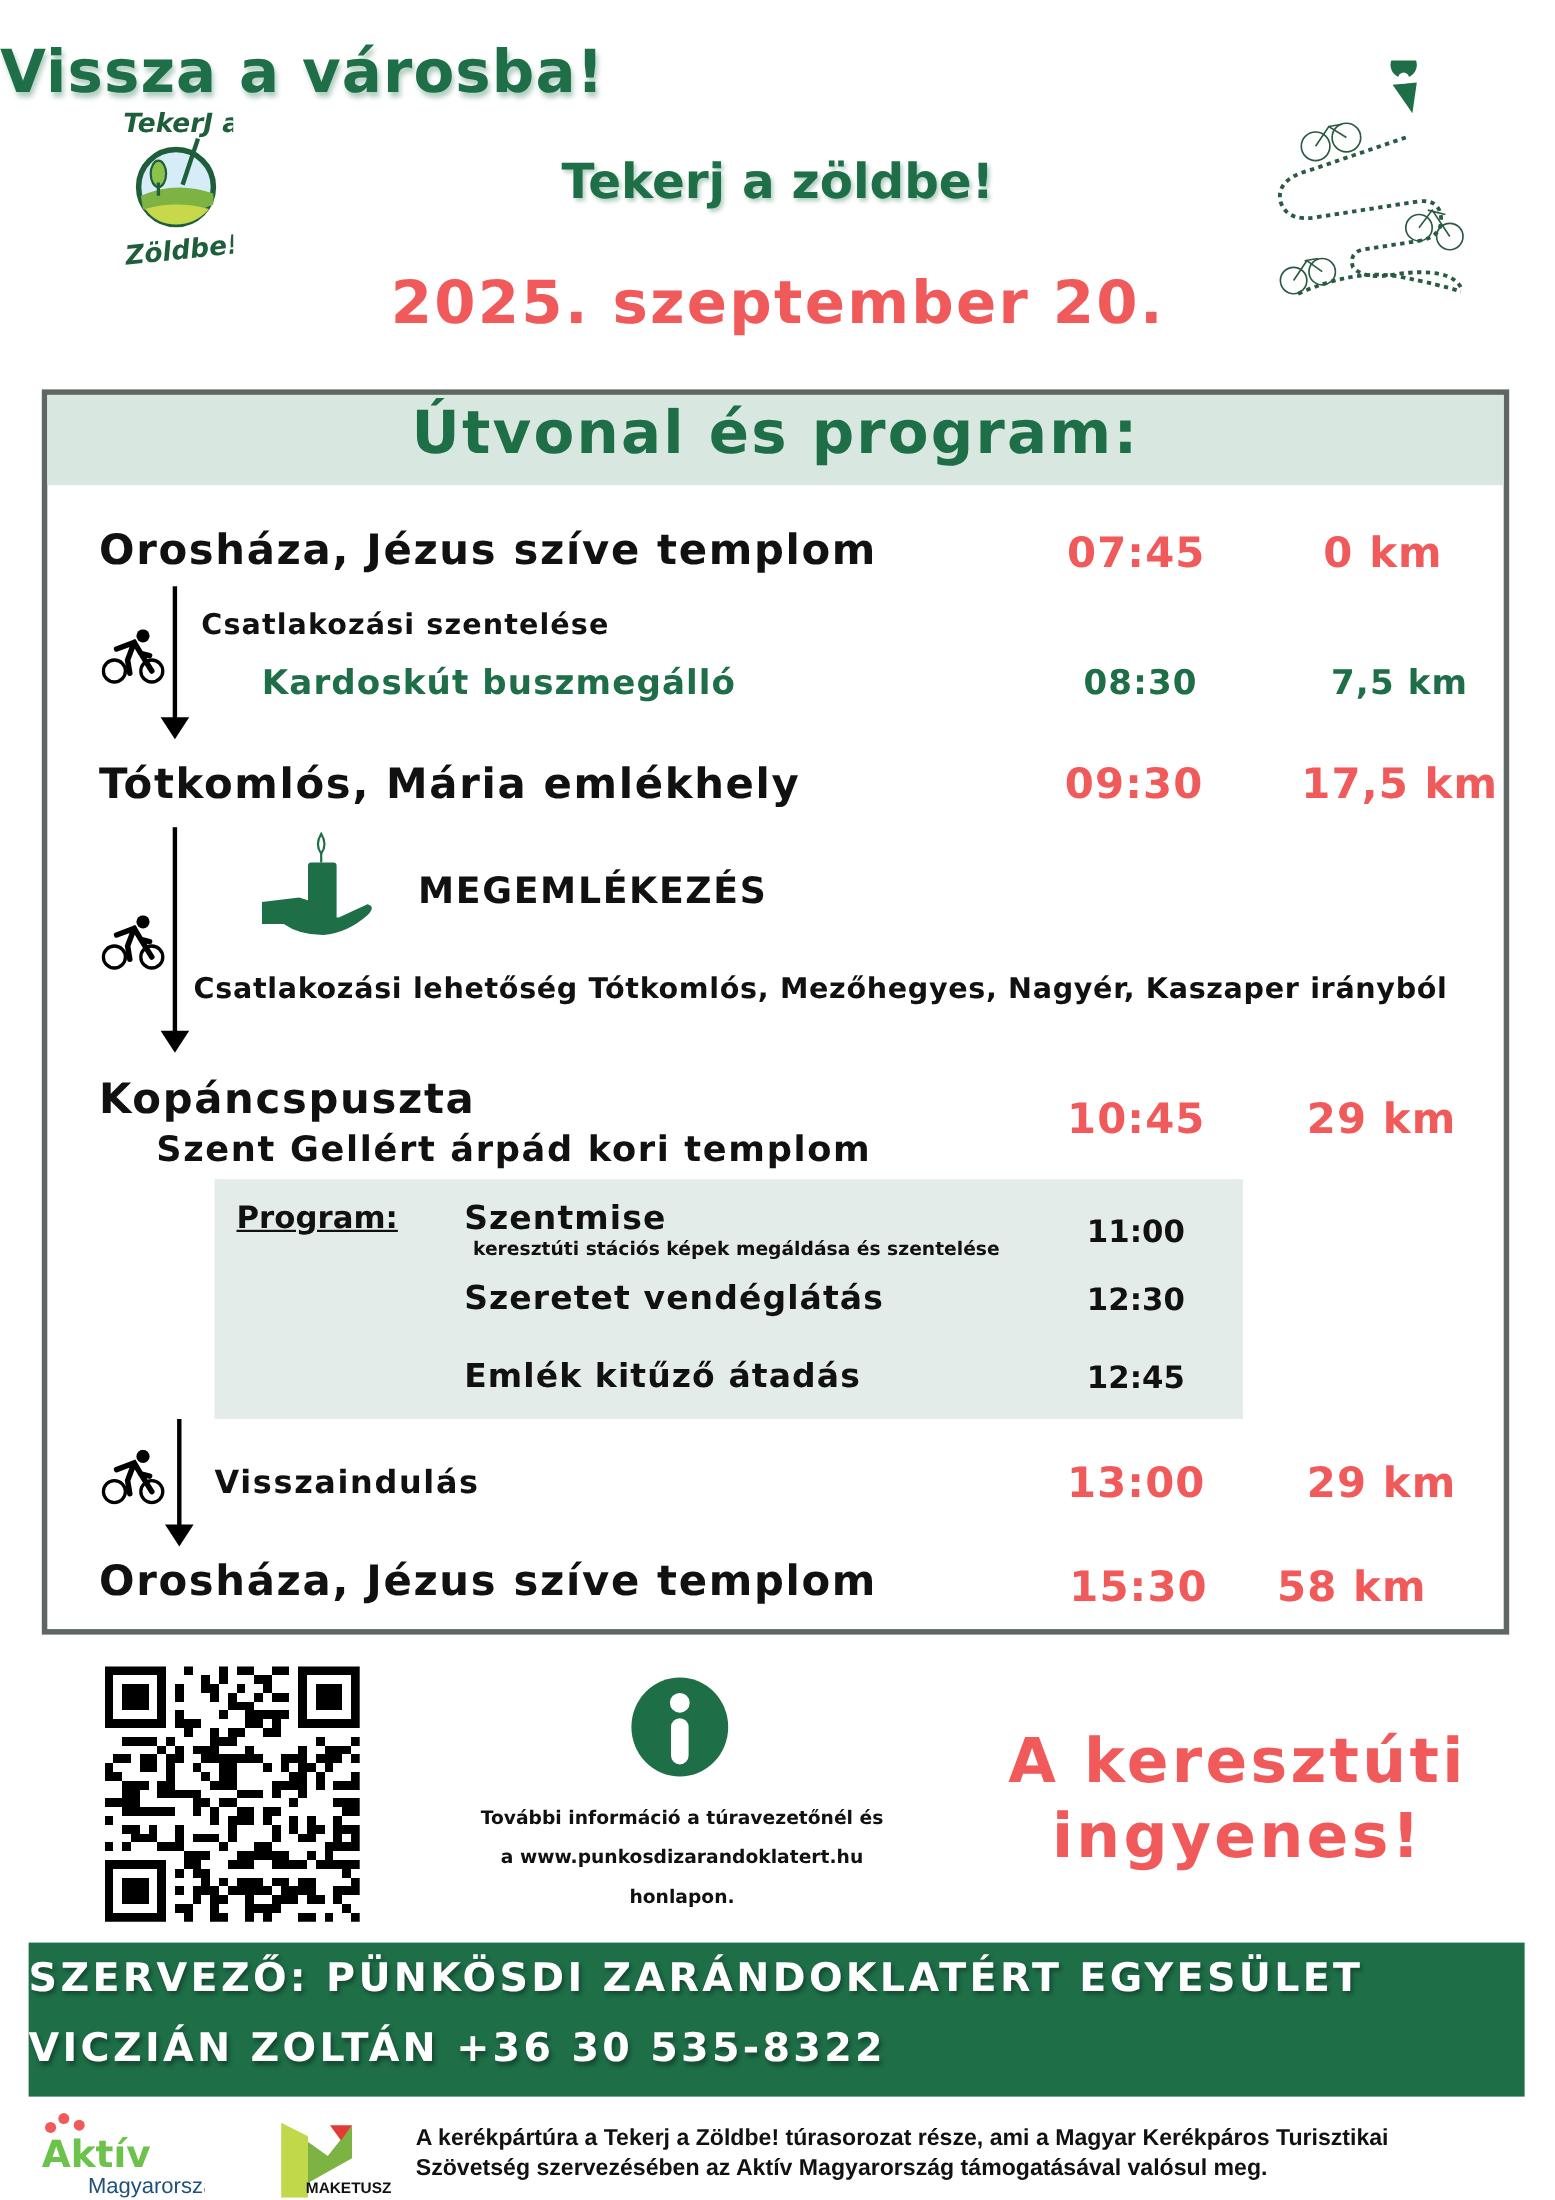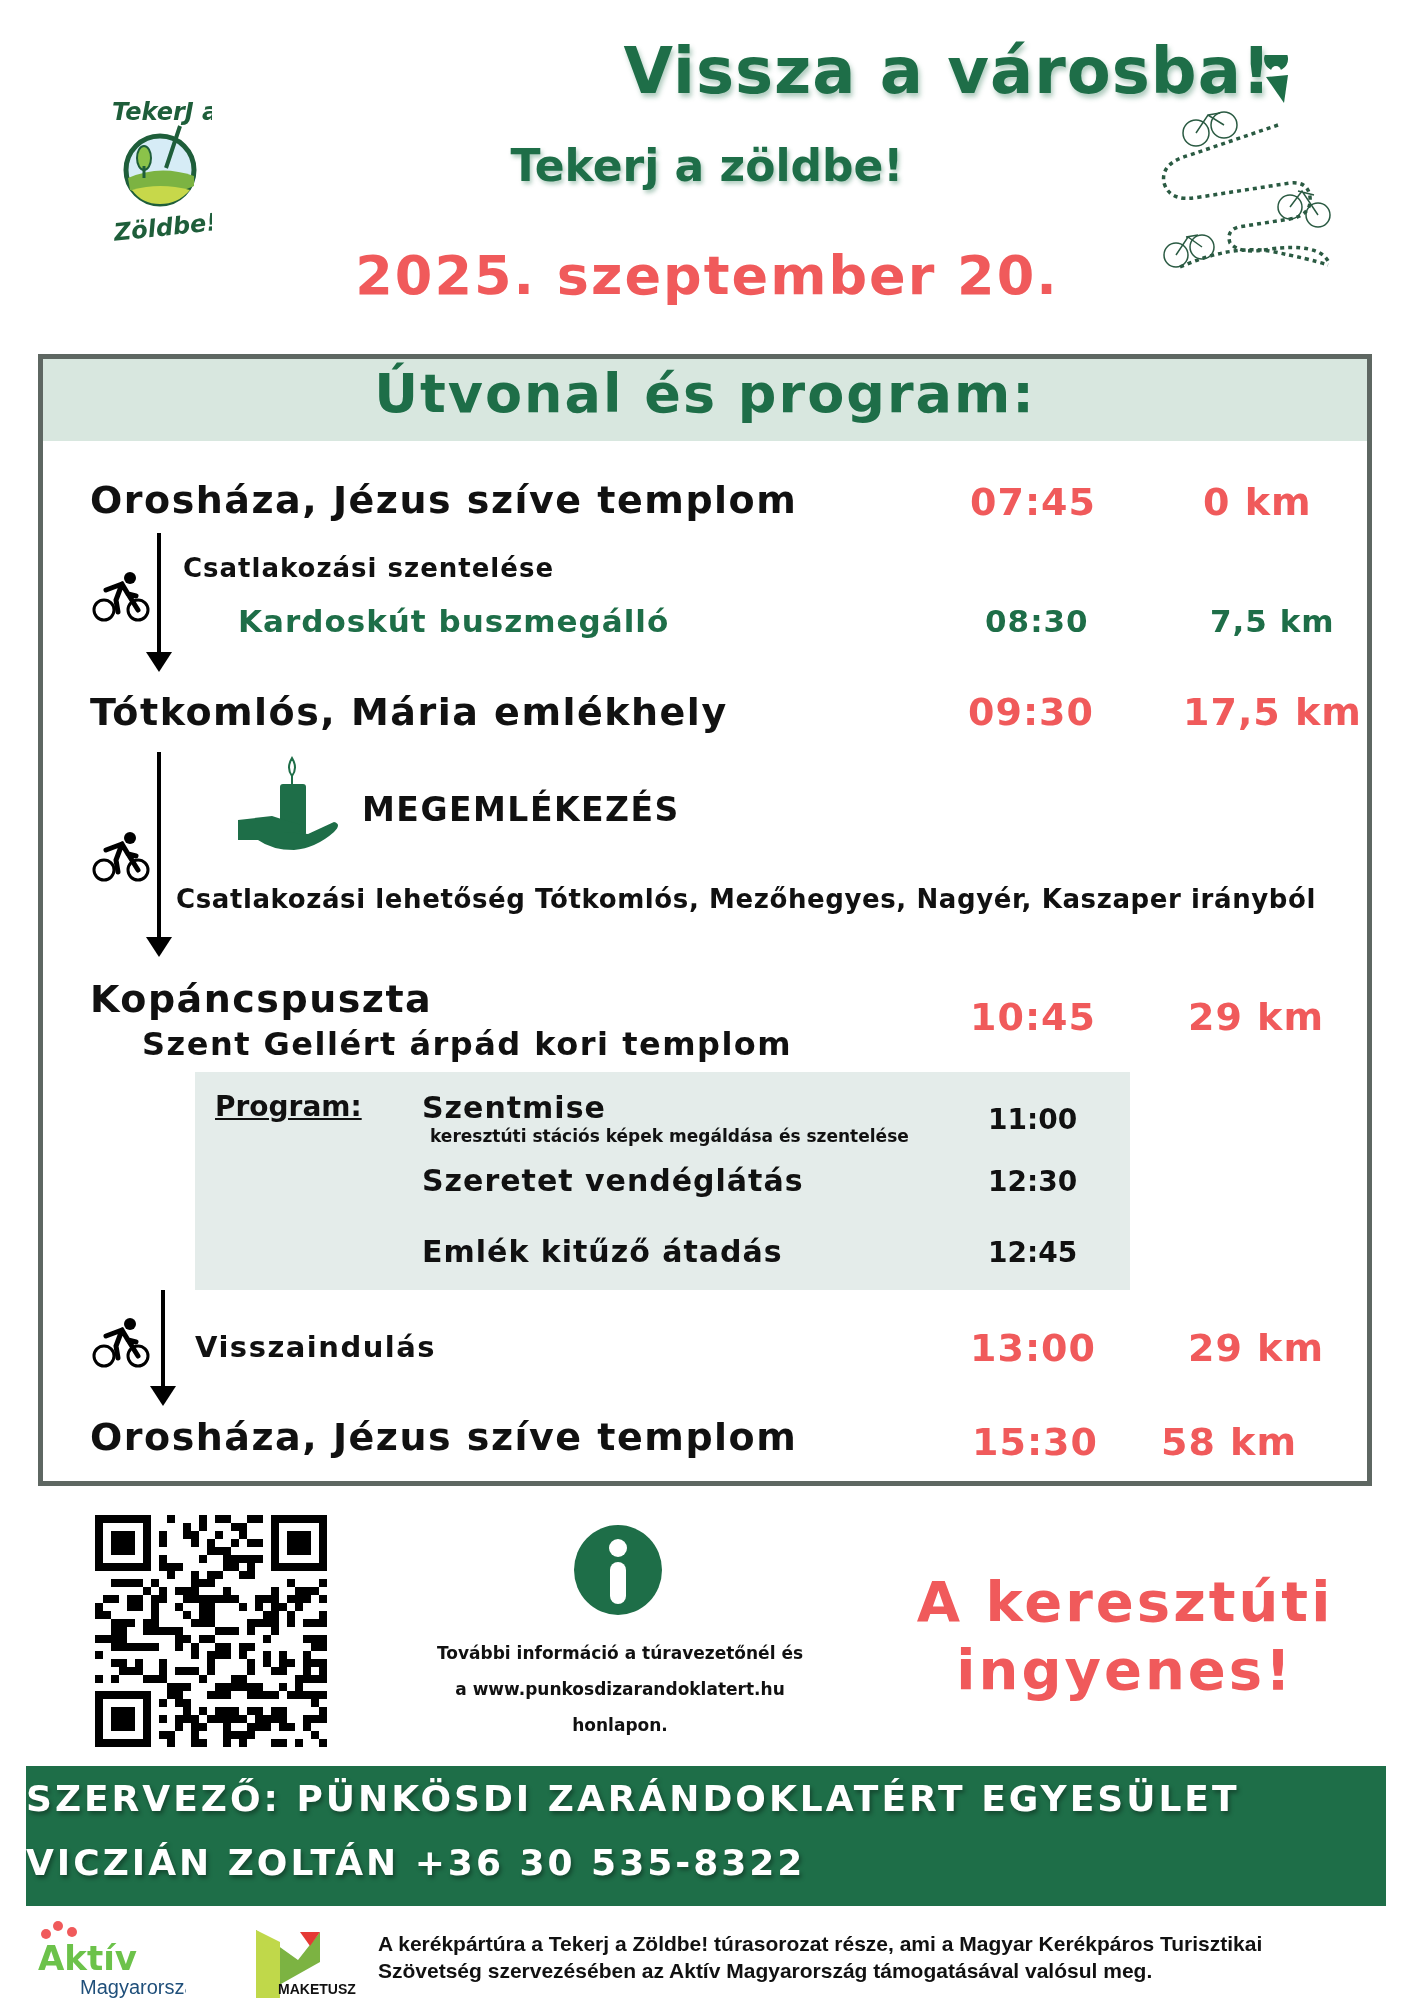--- a/index.html
+++ b/index.html
@@ -1,18 +1,18 @@
 <!DOCTYPE html>
 <html><head>
 <meta charset="utf-8">
 <style>
   html,body{margin:0;padding:0;background:#fff;}
   body{width:1414px;height:2000px;position:relative;overflow:hidden;font-family:"DejaVu Sans","Liberation Sans",sans-serif;}
   .abs{position:absolute;}
-  .title{left:0;width:1272px;top:34px;text-align:right;font-size:64px;font-weight:bold;color:#1e6e48;text-shadow:2px 4px 5px rgba(30,110,72,0.35);letter-spacing:1px;}
+  .title{left:0;width:1272px;top:34px;text-align:left;font-size:54px;font-weight:bold;color:#1e6e48;text-shadow:2px 4px 5px rgba(30,110,72,0.35);letter-spacing:1px;}
   .subtitle{left:0;width:1414px;top:140px;text-align:center;font-size:44px;font-weight:bold;color:#1e6e48;text-shadow:2px 3px 4px rgba(30,110,72,0.35);}
   .date{left:0;width:1414px;top:244px;text-align:center;font-size:54px;font-weight:bold;color:#f05a5b;letter-spacing:2px;}
   .box{left:38px;top:354px;width:1334px;height:1132px;border:5px solid #5e6762;box-sizing:border-box;}
   .boxhead{left:43px;top:359px;width:1324px;height:82px;background:#d8e7df;}
   .boxhead-text{left:43px;top:362px;width:1324px;text-align:center;font-size:54px;font-weight:bold;color:#1e6e48;letter-spacing:2px;}
   .stop{font-size:38px;font-weight:bold;color:#111;letter-spacing:1.5px;white-space:nowrap;}
   .time{font-size:38px;font-weight:bold;color:#f05a5b;white-space:nowrap;letter-spacing:1px;}
   .km{font-size:38px;font-weight:bold;color:#f05a5b;white-space:nowrap;letter-spacing:1px;}
   .small{font-size:26px;font-weight:bold;color:#111;white-space:nowrap;letter-spacing:1px;}
   .sgreen{font-size:31px;font-weight:bold;color:#1e6e48;white-space:nowrap;letter-spacing:1px;}
@@ -112,21 +112,21 @@
     </svg>
 </div>
 <div class="abs" style="left:238px;top:754px;">
   <svg width="104" height="100" viewBox="0 0 104 100">
     <path d="M54 4 Q48 14 54 22 Q60 14 54 4Z" fill="none" stroke="#1e6e48" stroke-width="2"></path>
     <line x1="54" y1="22" x2="54" y2="30" stroke="#1e6e48" stroke-width="2"></line>
     <rect x="42" y="30" width="26" height="52" rx="3" fill="#1e6e48"></rect>
     <path d="M0 66 L34 62 Q46 66 60 70 Q68 74 60 78 L46 78 L70 80 L96 68 Q104 70 96 78 Q78 94 56 96 Q34 96 20 86 L0 86 Z" fill="#1e6e48"></path>
   </svg>
 </div>
-<div class="abs stop" style="left:362px;top:790px;font-size:33px;">MEGEMLÉKEZÉS</div>
+<div class="abs stop" style="left:380px;top:790px;font-size:33px;">MEGEMLÉKEZÉS</div>
 <div class="abs small" style="left:176px;top:884px;letter-spacing:0.6px;">Csatlakozási lehetőség Tótkomlós, Mezőhegyes, Nagyér, Kaszaper irányból</div>
 
 <div class="abs stop" style="left:90px;top:977px;">Kopáncspuszta</div>
 <div class="abs stop" style="left:142px;top:1025px;font-size:32px;">Szent Gellért árpád kori templom</div>
 <div class="abs time" style="left:970px;top:995px;">10:45</div>
 <div class="abs km" style="left:1188px;top:995px;">29 km</div>
 
 <div class="abs progbox"></div>
 <div class="abs prog-label" style="left:215px;top:1090px;">Program:</div>
 <div class="abs prog-item" style="left:422px;top:1090px;">Szentmise</div>

